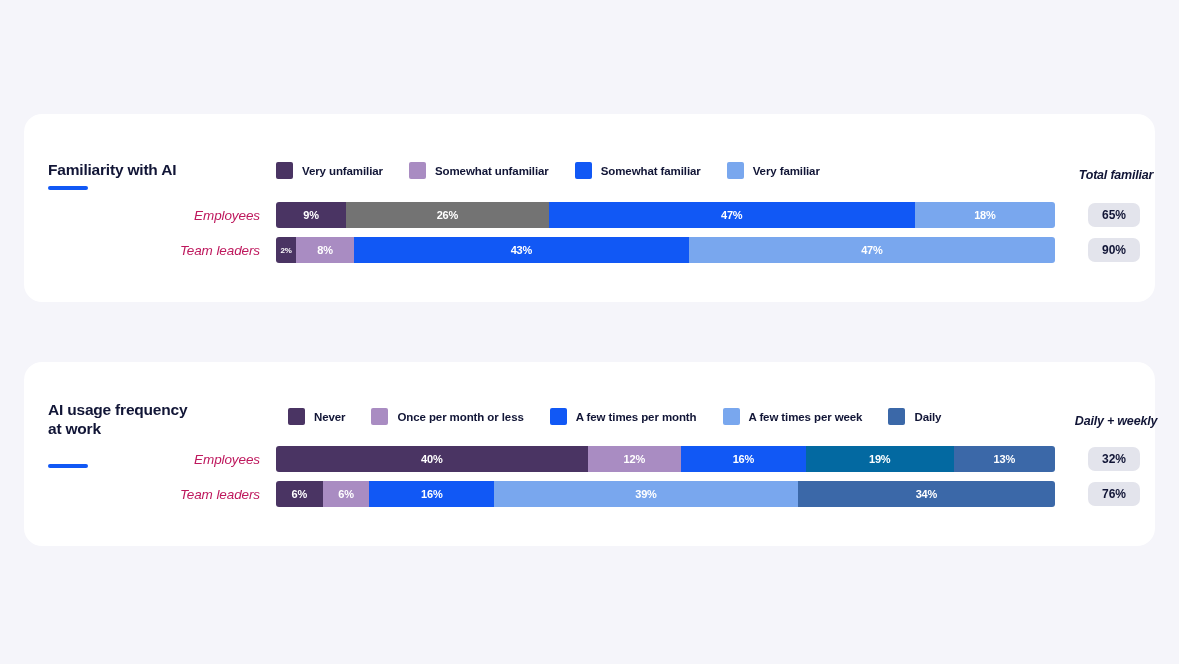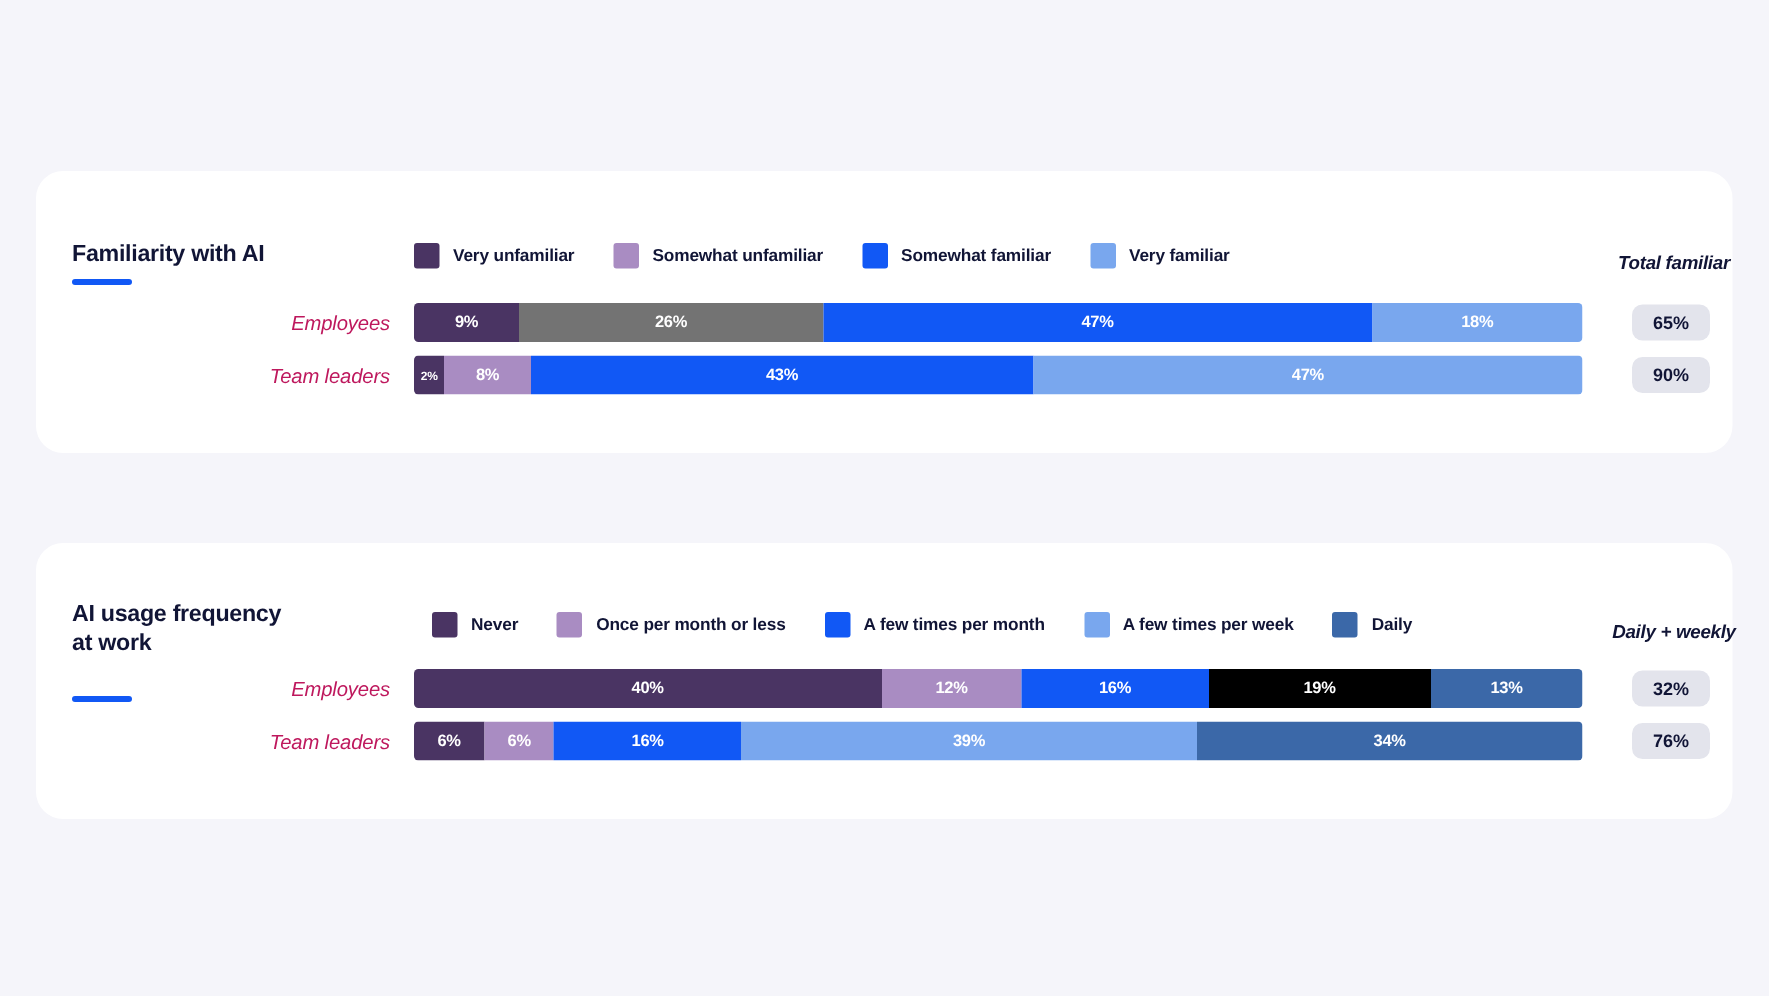--- a/index.html
+++ b/index.html
@@ -235,21 +235,21 @@
   </div>
 
   <div class="badge-header">Daily + weekly</div>
 
   <div class="row row-0">
     <div class="row-label">Employees</div>
     <div class="bar">
       <div class="seg" style="width:40%;background:#4a3463">40%</div>
       <div class="seg" style="width:12%;background:#a98cc2">12%</div>
       <div class="seg" style="width:16%;background:#1158f5">16%</div>
-      <div class="seg" style="width:19%;background:#000000">19%</div>
+      <div class="seg" style="width:19%;background:#0369a1">19%</div>
       <div class="seg" style="width:13%;background:#3b68a8">13%</div>
     </div>
     <div class="badge">32%</div>
   </div>
 
   <div class="row row-1">
     <div class="row-label">Team leaders</div>
     <div class="bar">
       <div class="seg" style="width:6%;background:#4a3463">6%</div>
       <div class="seg" style="width:6%;background:#a98cc2">6%</div>

